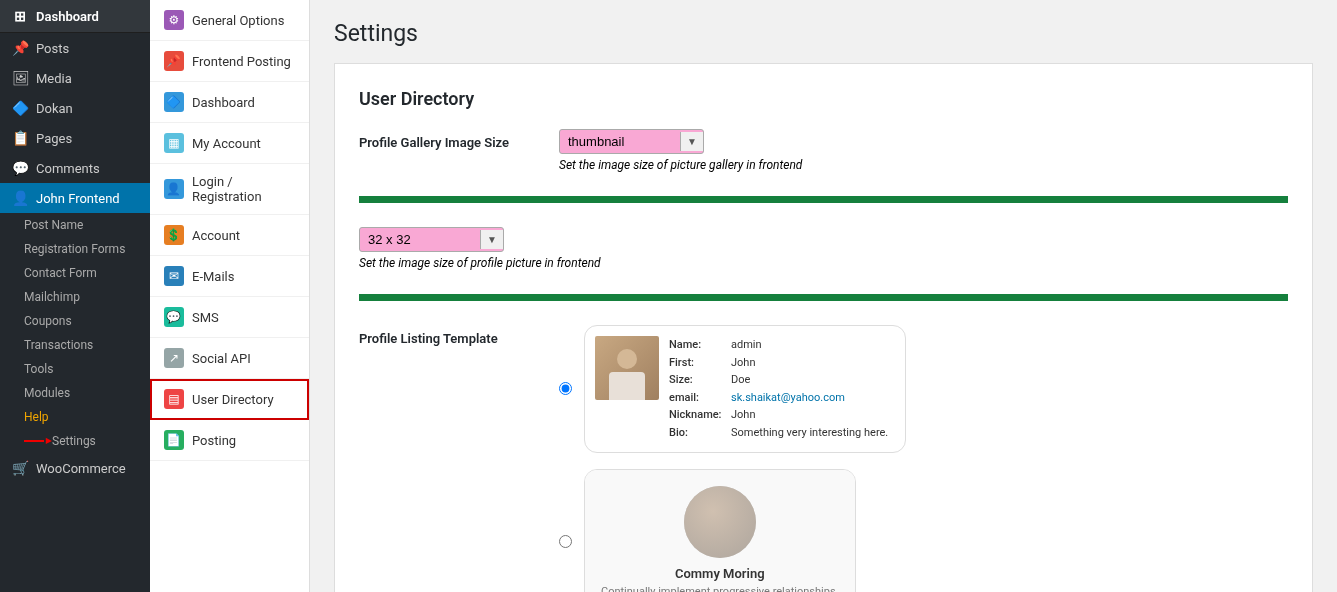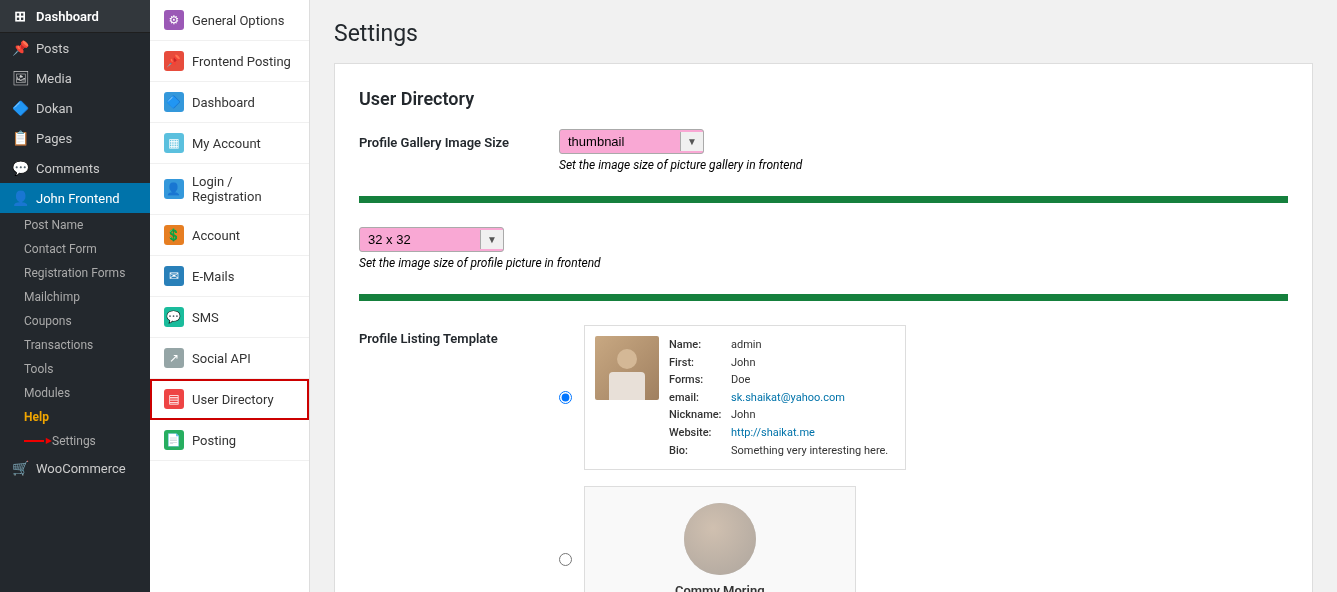--- a/index.html
+++ b/index.html
@@ -35,21 +35,21 @@
       font-size: 13px;
     }
     .sidebar-item.active-uf { background: #0073aa; color: #fff; }
     .sidebar-icon { font-size: 14px; width: 16px; text-align: center; }
     .sidebar-sub-item {
       padding: 5px 12px 5px 24px;
       color: #aaa;
       cursor: pointer;
       font-size: 12px;
     }
-    .sidebar-sub-item.highlight { color: #f0a500; font-weight: bold; }
+    .sidebar-sub-item.highlight { color: #f0a500; }
     .sidebar-sub-item.settings-arrow {
       display: flex;
       align-items: center;
       gap: 4px;
       color: #aaa;
     }
     .arrow-indicator {
       display: inline-block;
       width: 20px;
       height: 2px;
@@ -205,21 +205,21 @@
       display: flex;
       align-items: center;
       gap: 12px;
     }
     .template-option input[type="radio"] {
       margin: 0;
       flex-shrink: 0;
     }
     .template-card {
       border: 1px solid #ddd;
-      border-radius: 0;
+      border-radius: 13px;
       overflow: hidden;
       background: #fff;
     }
     .template-card-1 {
       display: flex;
       align-items: flex-start;
       padding: 10px;
       gap: 10px;
       min-width: 320px;
     }
@@ -338,22 +338,22 @@
   <div class="sidebar-item">
     <span class="sidebar-icon">💬</span>
     <span>Comments</span>
   </div>
   <div class="sidebar-item active-uf">
     <span class="sidebar-icon">👤</span>
     <span>John Frontend</span>
   </div>
 
   <div class="sidebar-sub-item">Post Name</div>
+  <div class="sidebar-sub-item">Registration Forms</div>
   <div class="sidebar-sub-item">Contact Form</div>
-  <div class="sidebar-sub-item">Registration Forms</div>
   <div class="sidebar-sub-item">Mailchimp</div>
   <div class="sidebar-sub-item">Coupons</div>
   <div class="sidebar-sub-item">Transactions</div>
   <div class="sidebar-sub-item">Tools</div>
   <div class="sidebar-sub-item">Modules</div>
   <div class="sidebar-sub-item highlight">Help</div>
   <div class="sidebar-sub-item settings-arrow">
     <span class="arrow-indicator"></span>
     <span>Settings</span>
   </div>
@@ -467,34 +467,30 @@
                   <div class="profile-info">
                     <div class="profile-info-row">
                       <span class="profile-key">Name:</span>
                       <span class="profile-val-plain">admin</span>
                     </div>
                     <div class="profile-info-row">
                       <span class="profile-key">First:</span>
                       <span class="profile-val-plain">John</span>
                     </div>
                     <div class="profile-info-row">
-                      <span class="profile-key">Forms:</span>
+                      <span class="profile-key">Size:</span>
                       <span class="profile-val-plain">Doe</span>
                     </div>
                     <div class="profile-info-row">
                       <span class="profile-key">email:</span>
                       <span class="profile-val">sk.shaikat@yahoo.com</span>
                     </div>
                     <div class="profile-info-row">
                       <span class="profile-key">Nickname:</span>
                       <span class="profile-val-plain">John</span>
-                    </div>
-                    <div class="profile-info-row">
-                      <span class="profile-key">Website:</span>
-                      <span class="profile-val">http://shaikat.me</span>
                     </div>
                     <div class="profile-info-row">
                       <span class="profile-key">Bio:</span>
                       <span class="profile-val-plain">Something very interesting here.</span>
                     </div>
                   </div>
                 </div>
               </div>
             </div>
 

